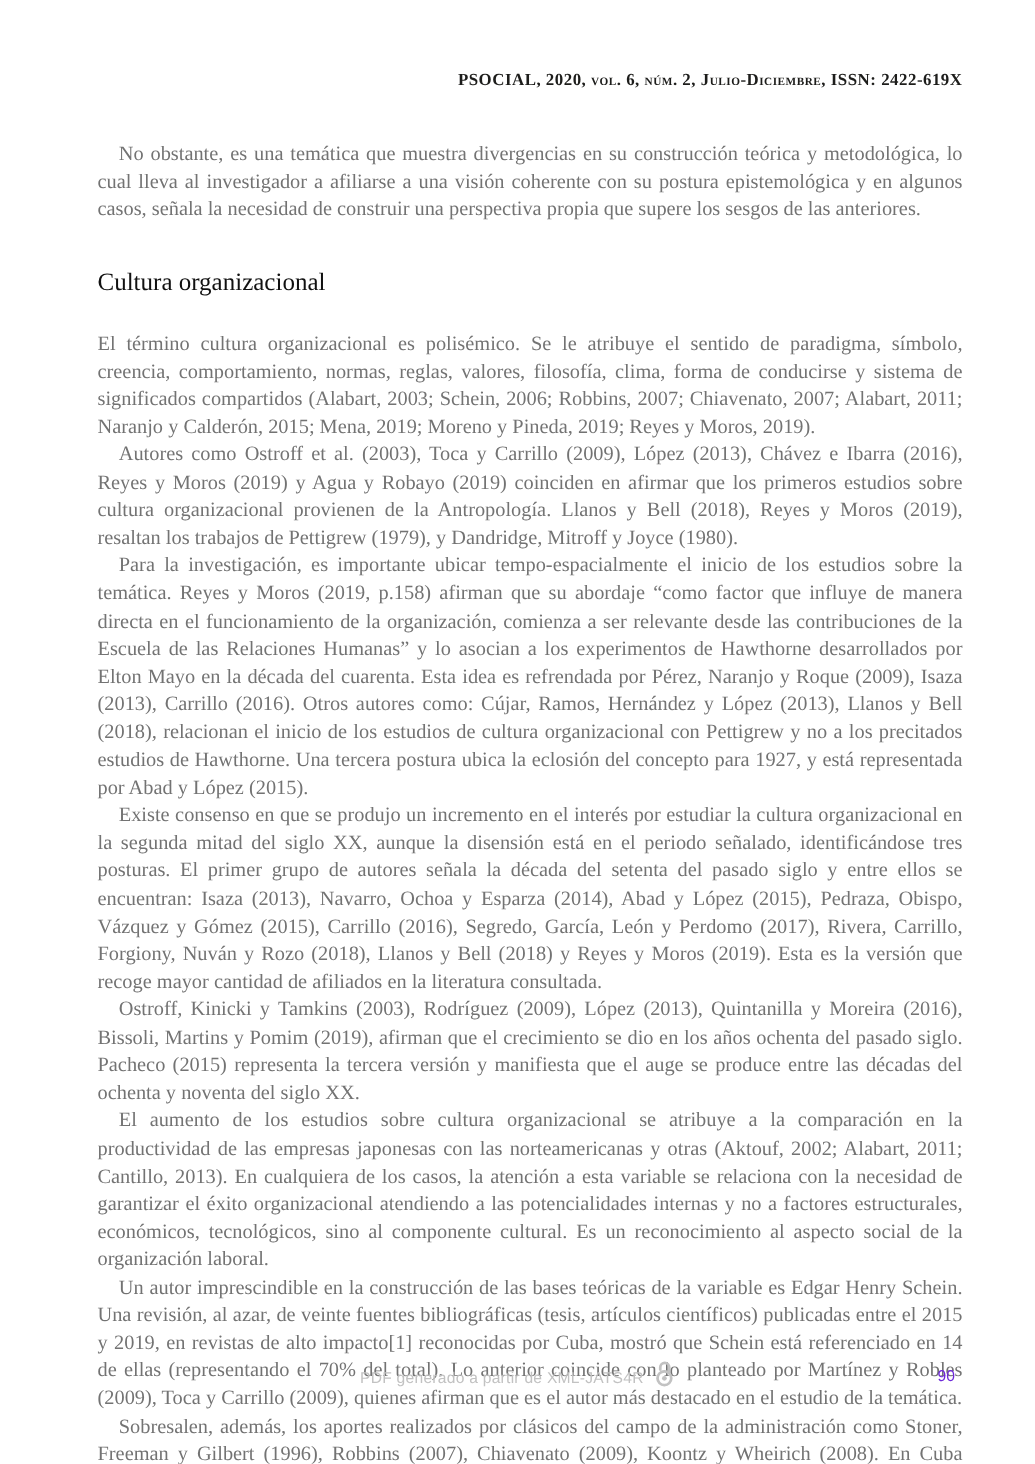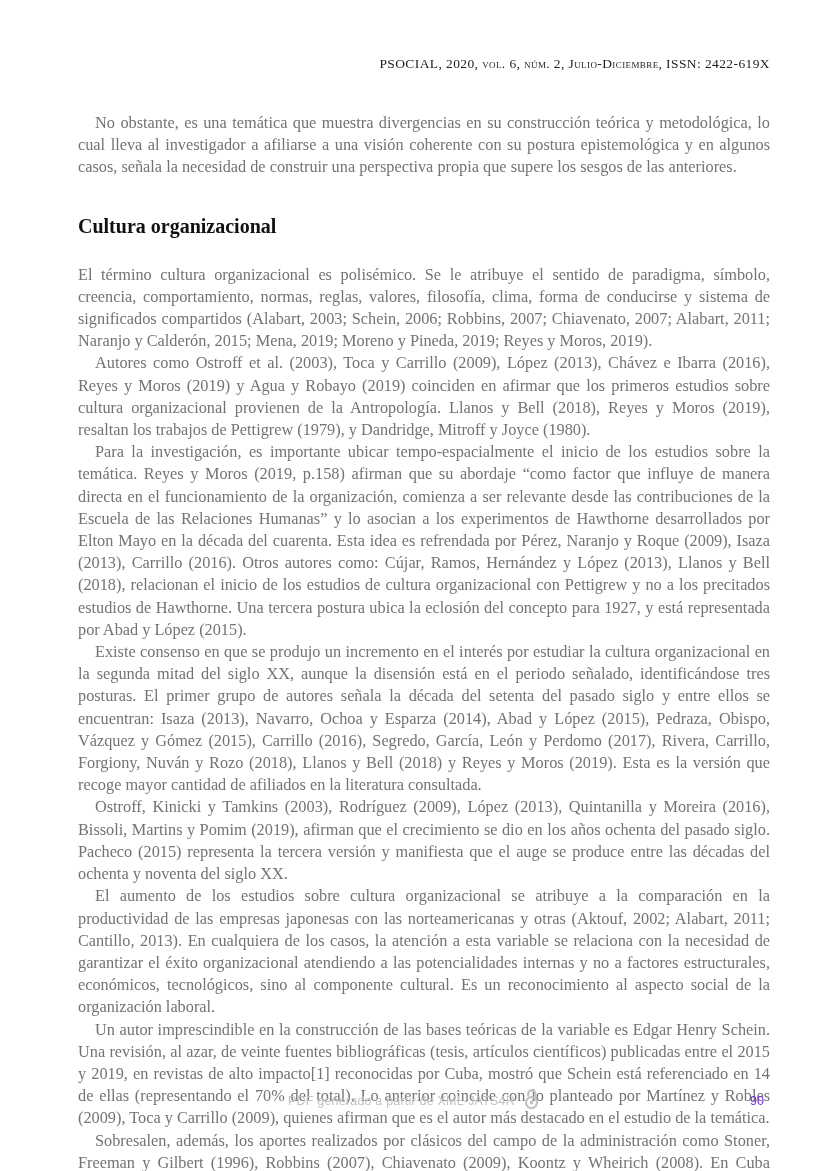--- a/index.html
+++ b/index.html
@@ -11,41 +11,41 @@
     overflow: hidden;
   }
   .page {
     position: relative;
     width: 828px; height: 1171px;
     background: #ffffff;
     padding: 56px 58px 0 78px;
   }
   .journal-header {
     text-align: right;
-    font-weight: normal;
+    font-weight: bold;
     font-size: 13.5px;
     font-variant: small-caps;
     letter-spacing: 0.4px;
     color: #1d1d1b;
     margin-bottom: 40px;
   }
   .content {
     width: 692px;
   }
   .content p {
     font-size: 16.3px;
     line-height: 22.2px;
     text-align: justify;
     text-indent: 17px;
     color: #737373;
   }
   .content p.no-indent { text-indent: 0; font-family: Liberation Serif, serif; }
   .section-heading {
     font-size: 20px;
-    font-weight: bold;
+    font-weight: normal;
     margin-top: 36px;
     margin-bottom: 26px;
     color: #111;
   }
   .footer {
     position: absolute;
     left: 0;
     top: 1088px;
     width: 828px;
     height: 30px;

